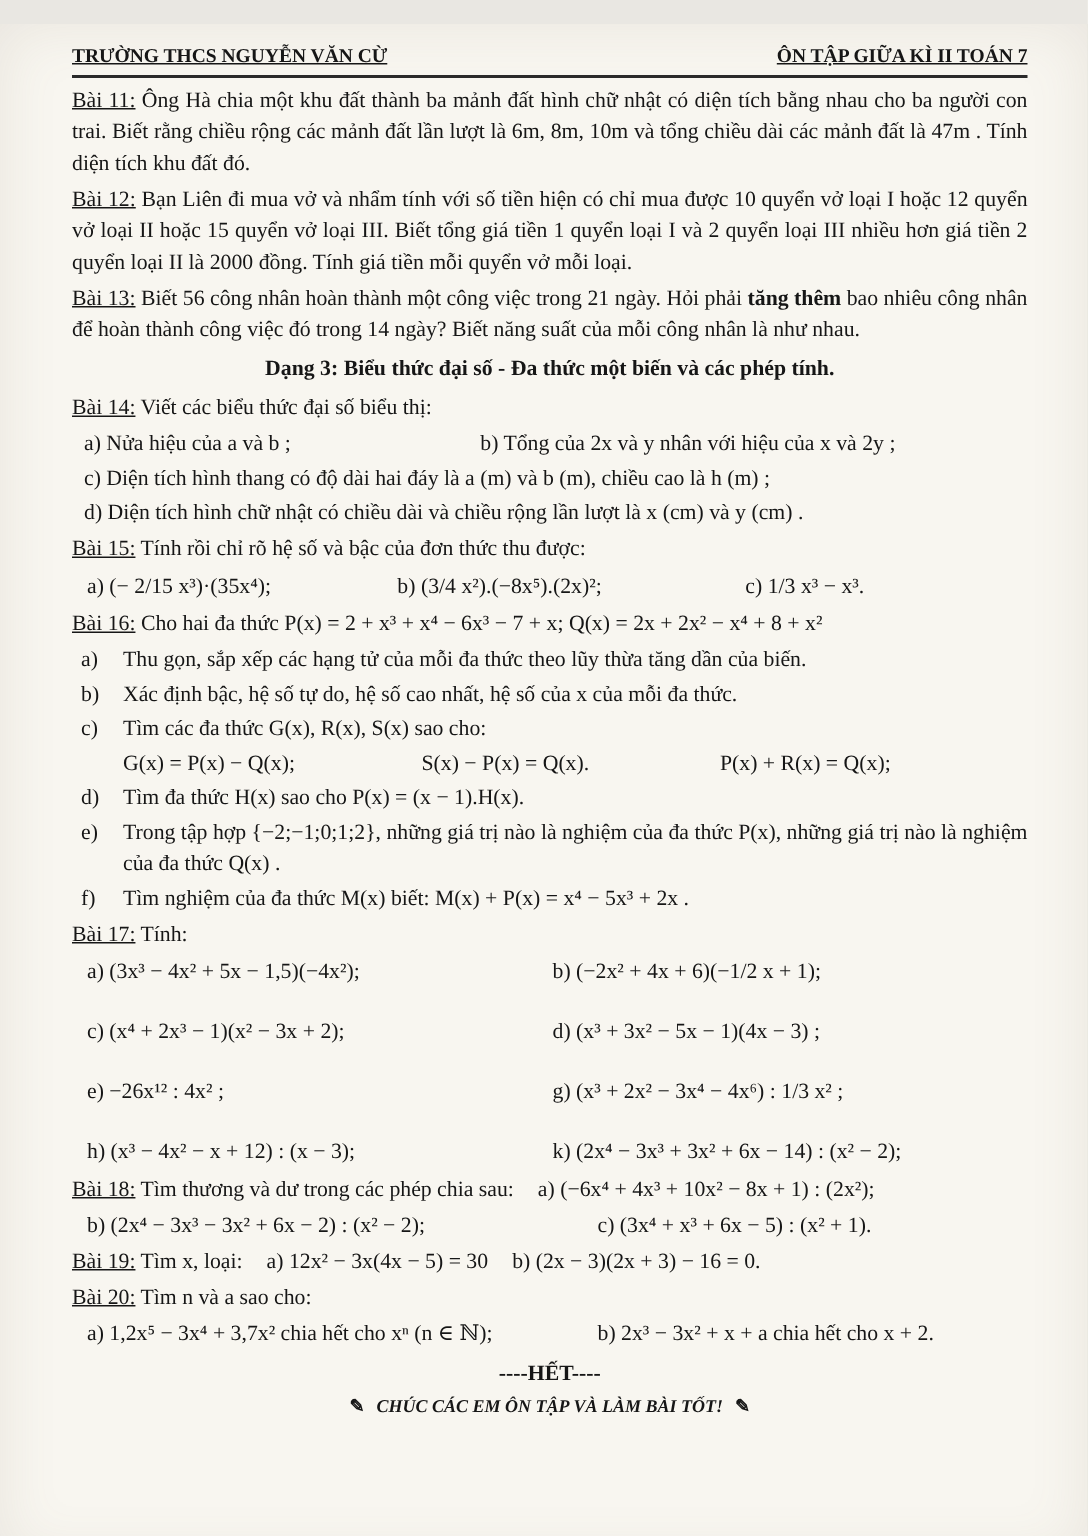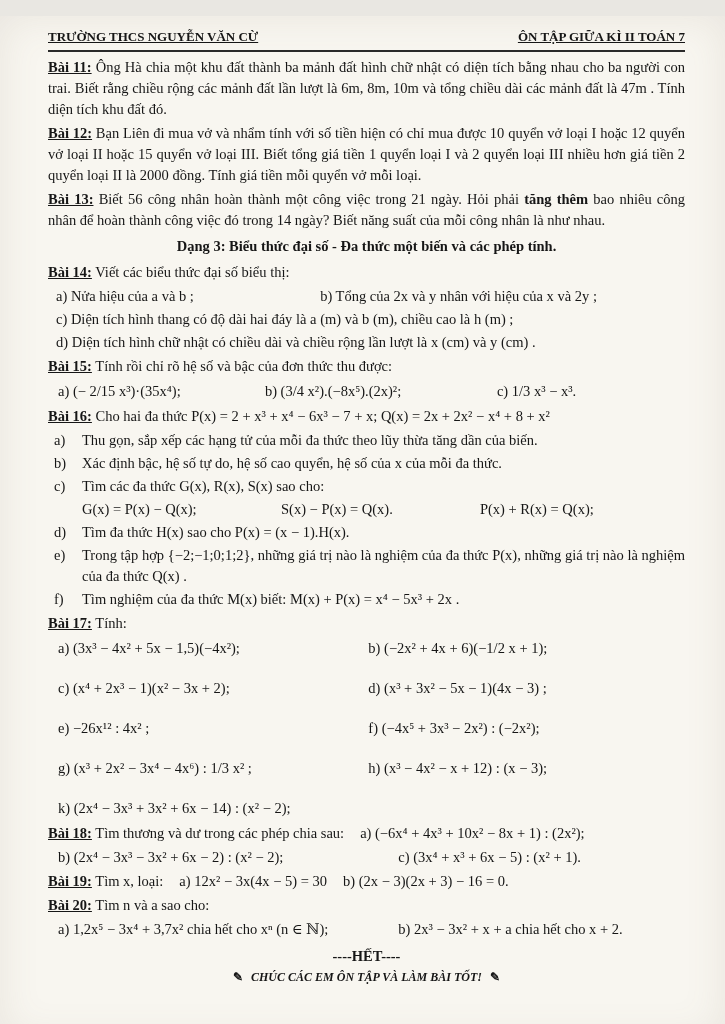--- a/index.html
+++ b/index.html
@@ -18,21 +18,21 @@
     box-shadow:inset 0 0 40px rgba(120,110,90,.12);
   }
   .hdr {
     display:flex; justify-content:space-between; align-items:baseline;
     font-weight:bold; font-size:13px;
     border-bottom:2px solid #2a2a2a;
     padding-bottom:3px; margin-bottom:5px;
   }
   .hdr span { text-decoration:underline; }
   .para { margin:3px 0; text-align:justify; }
-  .lbl { font-weight:bold; text-decoration:underline; }
+  .lbl { font-weight:normal; text-decoration:underline; }
   .dang { text-align:center; font-weight:bold; margin:5px 0; }
   .row2 { display:flex; margin:2px 0 2px 8px; }
   .row2 .c1 { flex:0 0 42%; }
   .row2 .c2 { flex:1; }
   .indent { margin:2px 0 2px 8px; }
   .row3 { display:flex; margin:4px 0 4px 10px; }
   .row3 .m1 { flex:0 0 33%; }
   .row3 .m2 { flex:0 0 37%; }
   .row3 .m3 { flex:1; }
   .item { display:flex; margin:2px 0 2px 6px; }
@@ -93,21 +93,21 @@
 
   <p class="para">
     <span class="lbl">Bài 16:</span><span> Cho hai đa thức </span><span>P(x) = 2 + x³ + x⁴ − 6x³ − 7 + x;</span><span>  Q(x) = 2x + 2x² − x⁴ + 8 + x²</span>
   </p>
   <div class="item">
     <span class="k">a)</span>
     <span class="t">Thu gọn, sắp xếp các hạng tử của mỗi đa thức theo lũy thừa tăng dần của biến.</span>
   </div>
   <div class="item">
     <span class="k">b)</span>
-    <span class="t">Xác định bậc, hệ số tự do, hệ số cao quyển, hệ số của x của mỗi đa thức.</span>
+    <span class="t">Xác định bậc, hệ số tự do, hệ số cao nhất, hệ số của x của mỗi đa thức.</span>
   </div>
   <div class="item">
     <span class="k">c)</span>
     <span class="t">Tìm các đa thức G(x), R(x), S(x) sao cho:</span>
   </div>
   <div class="csub">
     <span>G(x) = P(x) − Q(x);</span>
     <span>S(x) − P(x) = Q(x).</span>
     <span>P(x) + R(x) = Q(x);</span>
   </div>
@@ -126,21 +126,20 @@
 
   <p class="para">
     <span class="lbl">Bài 17:</span><span> Tính:</span>
   </p>
   <div class="grid2">
     <span>a)  (3x³ − 4x² + 5x − 1,5)(−4x²);</span>
     <span>b) (−2x² + 4x + 6)(−1/2 x + 1);</span>
     <span>c)  (x⁴ + 2x³ − 1)(x² − 3x + 2);</span>
     <span>d) (x³ + 3x² − 5x − 1)(4x − 3) ;</span>
     <span>e)  −26x¹² : 4x² ;</span>
-    <span>f) (−4x⁵ + 3x³ − 2x²) : (−2x²);</span>
     <span>g)  (x³ + 2x² − 3x⁴ − 4x⁶) : 1/3 x² ;</span>
     <span>h) (x³ − 4x² − x + 12) : (x − 3);</span>
     <span>k)  (2x⁴ − 3x³ + 3x² + 6x − 14) : (x² − 2);</span>
   </div>
 
   <p class="para">
     <span class="lbl">Bài 18:</span><span> Tìm thương và dư trong các phép chia sau:</span><span class="inlinegap">a) (−6x⁴ + 4x³ + 10x² − 8x + 1) : (2x²);</span>
   </p>
   <div class="b18row">
     <span class="ind">b) (2x⁴ − 3x³ − 3x² + 6x − 2) : (x² − 2);</span>

